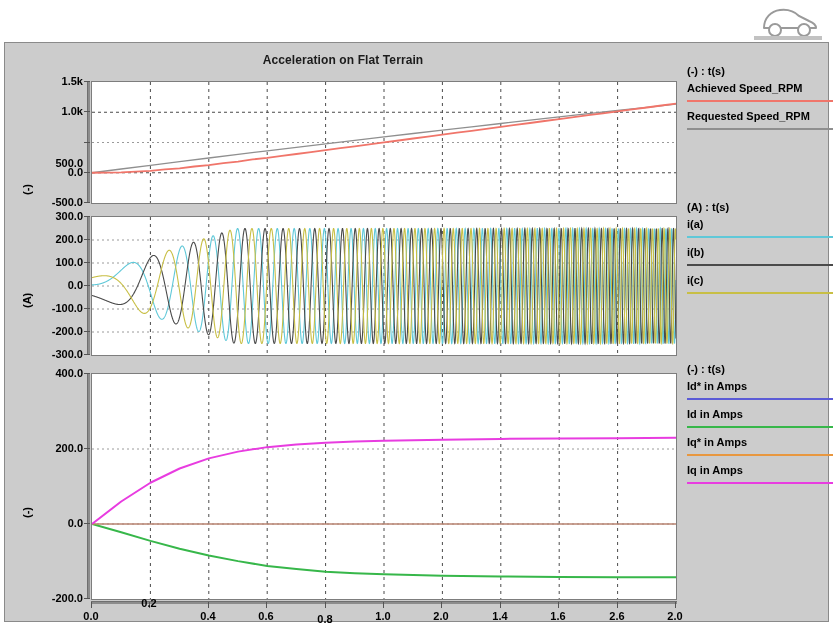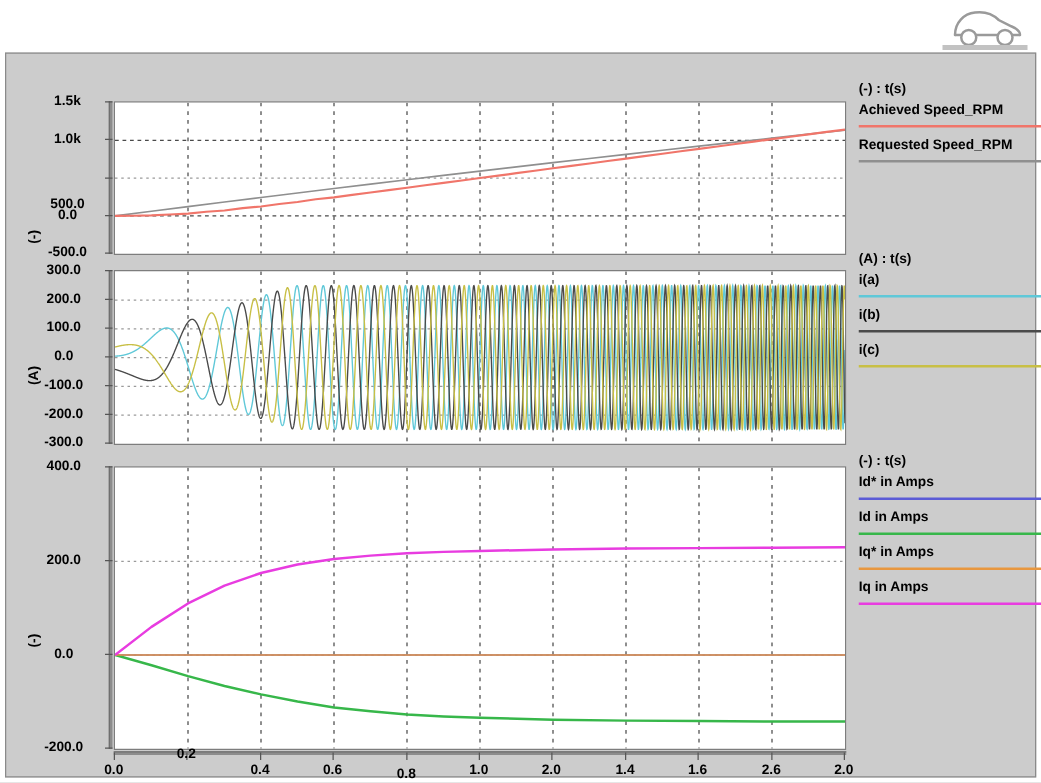--- a/index.html
+++ b/index.html
@@ -35,21 +35,21 @@
 
   
   .yspine{
     position:absolute;width:3px;background:#8c8c8c;
     border-left:1px solid #6f6f6f;box-sizing:border-box;
   }
   .ytick{
     position:absolute;right:0;width:6px;height:1px;background:#555;
   }
   .ylabel-txt{
-    position:absolute;text-align:center;font-size:11px;font-weight:bold;
+    position:absolute;text-align:right;font-size:11px;font-weight:bold;
     color:#000;white-space:nowrap;
   }
   .axisname{
     position:absolute;font-size:11px;font-weight:bold;color:#000;
     transform:rotate(-90deg);transform-origin:left top;white-space:nowrap;
   }
 
   
   .xspine{
     position:absolute;height:3px;background:#8c8c8c;
@@ -90,20 +90,21 @@
       <path d="M12 26 C12 16 19 9 28 8 C36 7 42 9 47 14 L57 19 C62 21 64 23 64 26" fill="none" stroke="#9a9a9a" stroke-width="2" stroke-linecap="round"></path>
       <path d="M12 26 L64 26" fill="none" stroke="#9a9a9a" stroke-width="2"></path>
       <circle cx="23" cy="28" r="6" fill="#ffffff" stroke="#9a9a9a" stroke-width="2"></circle>
       <circle cx="52" cy="28" r="6" fill="#ffffff" stroke="#9a9a9a" stroke-width="2"></circle>
       <rect x="2" y="34" width="68" height="4" fill="#c2c2c2"></rect>
     </svg>
   </div>
 
   <div class="panel">
 
+    <div class="title">Acceleration on Flat Terrain</div>
 
     <div class="axisname" style="left:16px;top:152px;">(-)</div>
 
     <div class="yspine" style="left:82px;top:38px;height:122px;">
       <div class="ytick" style="top:0px;"></div>
       <div class="ytick" style="top:30px;"></div>
       <div class="ytick" style="top:61px;"></div>
       <div class="ytick" style="top:91px;"></div>
       <div class="ytick" style="top:121px;"></div>
     </div>

